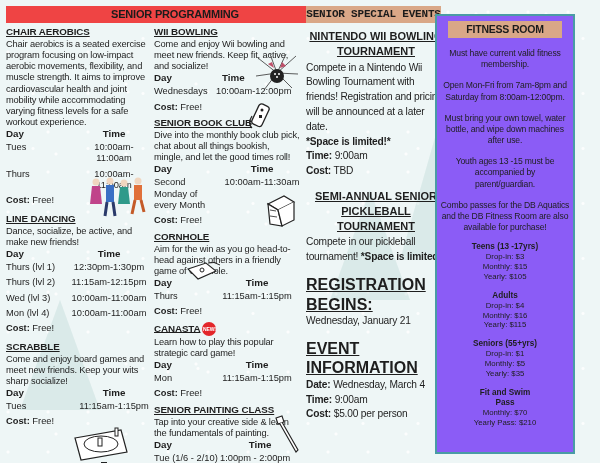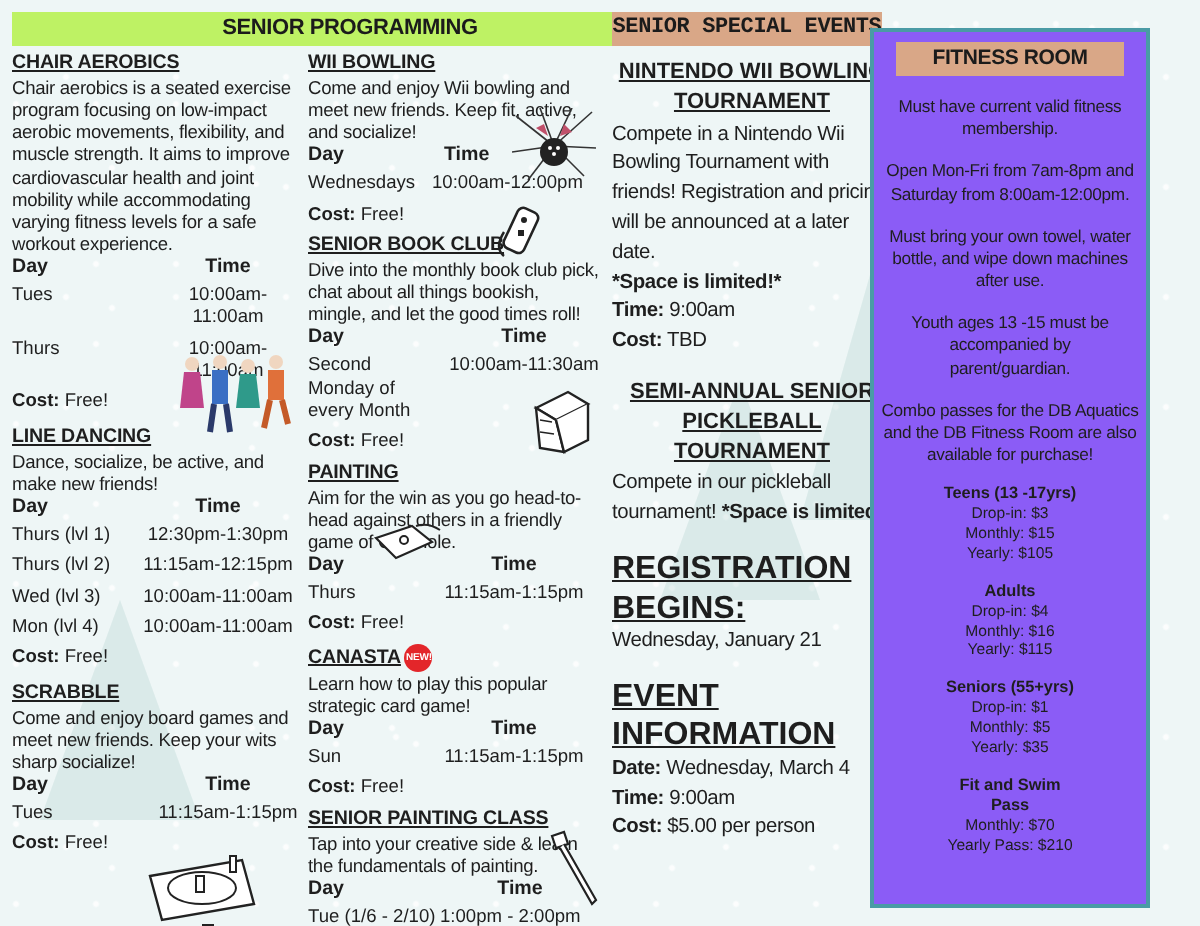--- a/index.html
+++ b/index.html
@@ -28,21 +28,21 @@
   }
   .col { position: absolute; top: 6px; }
   .col1 { left: 6px; width: 294px; }
   .col3 { left: 306px; width: 140px; }
   .col4 { left: 435px; top: 14px; width: 140px; height: 440px; border: 2px solid #4a9ba5; background: #8b5cf6; }
   .banner {
     font-family: "Liberation Sans", sans-serif;
     font-weight: bold; text-align: center; font-size: 11px;
     height: 17px; line-height: 17px; color: #1b1b1b; letter-spacing: -0.2px;
   }
-  .banner.gold { background: #bef264; width: 338px; }
+  .banner.gold { background: #ef4444; width: 338px; }
   .banner.tan { background: #d9a787; width: 135px; font-family: Liberation Mono, monospace; }
   .banner.tan2 { background: #d9a787; width: 114px; margin: 5px auto 0; font-size: 10.5px; }
   .sub { position: absolute; }
   .left-col { left: 0; top: 20px; width: 144px; }
   .mid-col { left: 148px; top: 20px; width: 146px; }
   h3 {
     font-size: 9.8px; font-weight: bold; text-decoration: underline;
     margin-bottom: 1px; letter-spacing: -0.1px;
   }
   p.desc { font-size: 9.3px; line-height: 1.2; letter-spacing: -0.15px; }
@@ -194,21 +194,21 @@
       <div class="cost" style="margin-bottom:1px;"><b>Cost:</b> <span>Free!</span></div>
     </div>
     <svg class="icon" style="left:110px; top:168px;" width="32" height="34" viewBox="0 0 32 34">
       <path d="M4 10 L20 2 L30 8 L14 16 Z" fill="#fff" stroke="#222" stroke-width="1.2"></path>
       <path d="M4 10 L6 30 L18 32 L14 16 Z" fill="#fff" stroke="#222" stroke-width="1.2"></path>
       <path d="M14 16 L18 32 L30 26 L30 8" fill="#fff" stroke="#222" stroke-width="1.2"></path>
       <path d="M6 16 L12 17 M6 22 L13 23" stroke="#222" stroke-width="0.8"></path>
     </svg>
 
     <div class="section">
-      <h3>PAINTING</h3>
+      <h3>CORNHOLE</h3>
       <p class="desc">Aim for the win as you go head-to-head against others in a friendly game of Cornhole.</p>
       <div class="tbl" style="grid-template-columns: 60px 1fr;">
         <div class="hd">Day</div>
         <div class="hd t">Time</div>
         <div class="r">Thurs</div>
         <div class="r t">11:15am-1:15pm</div>
       </div>
       <div class="cost" style="margin-bottom:1px;"><b>Cost:</b> <span>Free!</span></div>
     </div>
     <svg class="icon" style="left:32px; top:235px;" width="36" height="20" viewBox="0 0 36 20">
@@ -216,21 +216,21 @@
       <circle cx="16" cy="9" r="2" fill="none" stroke="#222"></circle>
       <path d="M22 2 Q28 0 34 4" fill="none" stroke="#222"></path>
     </svg>
 
     <div class="section">
       <h3><span>CANASTA</span><span class="new-badge">NEW!</span></h3>
       <p class="desc">Learn how to play this popular strategic card game!</p>
       <div class="tbl" style="grid-template-columns: 60px 1fr;">
         <div class="hd">Day</div>
         <div class="hd t">Time</div>
-        <div class="r">Sun</div>
+        <div class="r">Mon</div>
         <div class="r t">11:15am-1:15pm</div>
       </div>
       <div class="cost" style="margin-bottom:2px;"><b>Cost:</b> <span>Free!</span></div>
     </div>
 
     <div class="section">
       <h3>SENIOR PAINTING CLASS</h3>
       <p class="desc">Tap into your creative side &amp; learn the fundamentals of painting.</p>
       <div class="tbl" style="grid-template-columns: 66px 1fr;">
         <div class="hd">Day</div>

